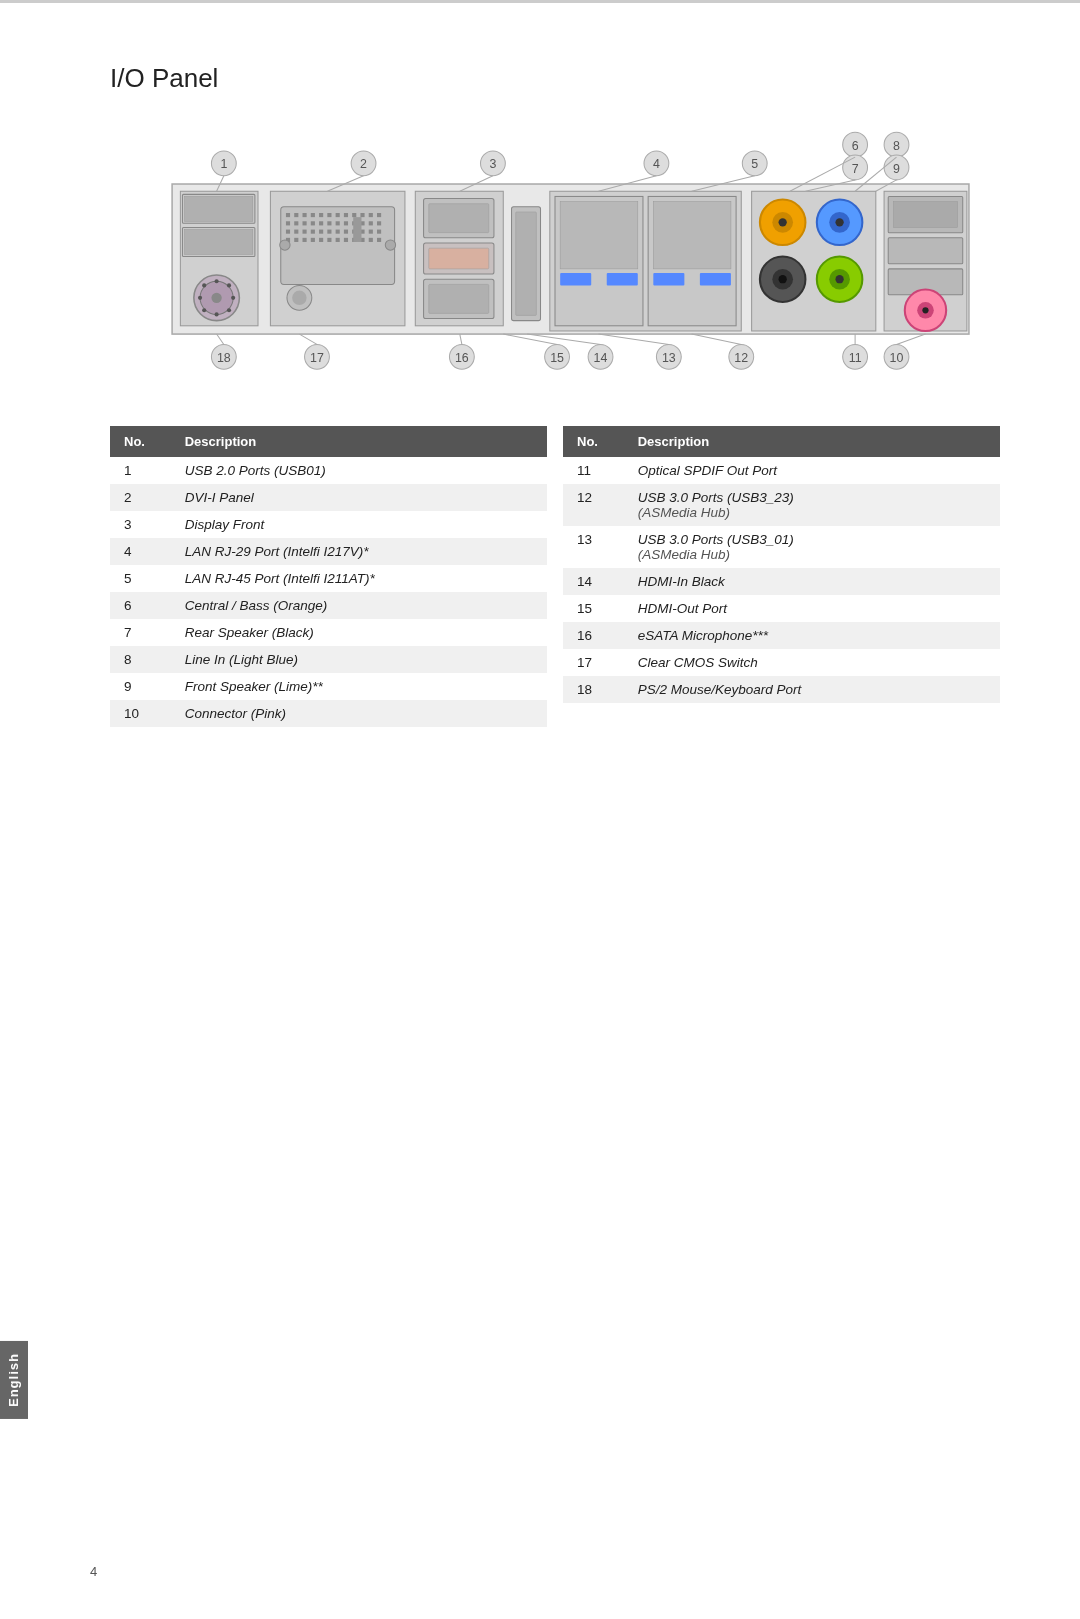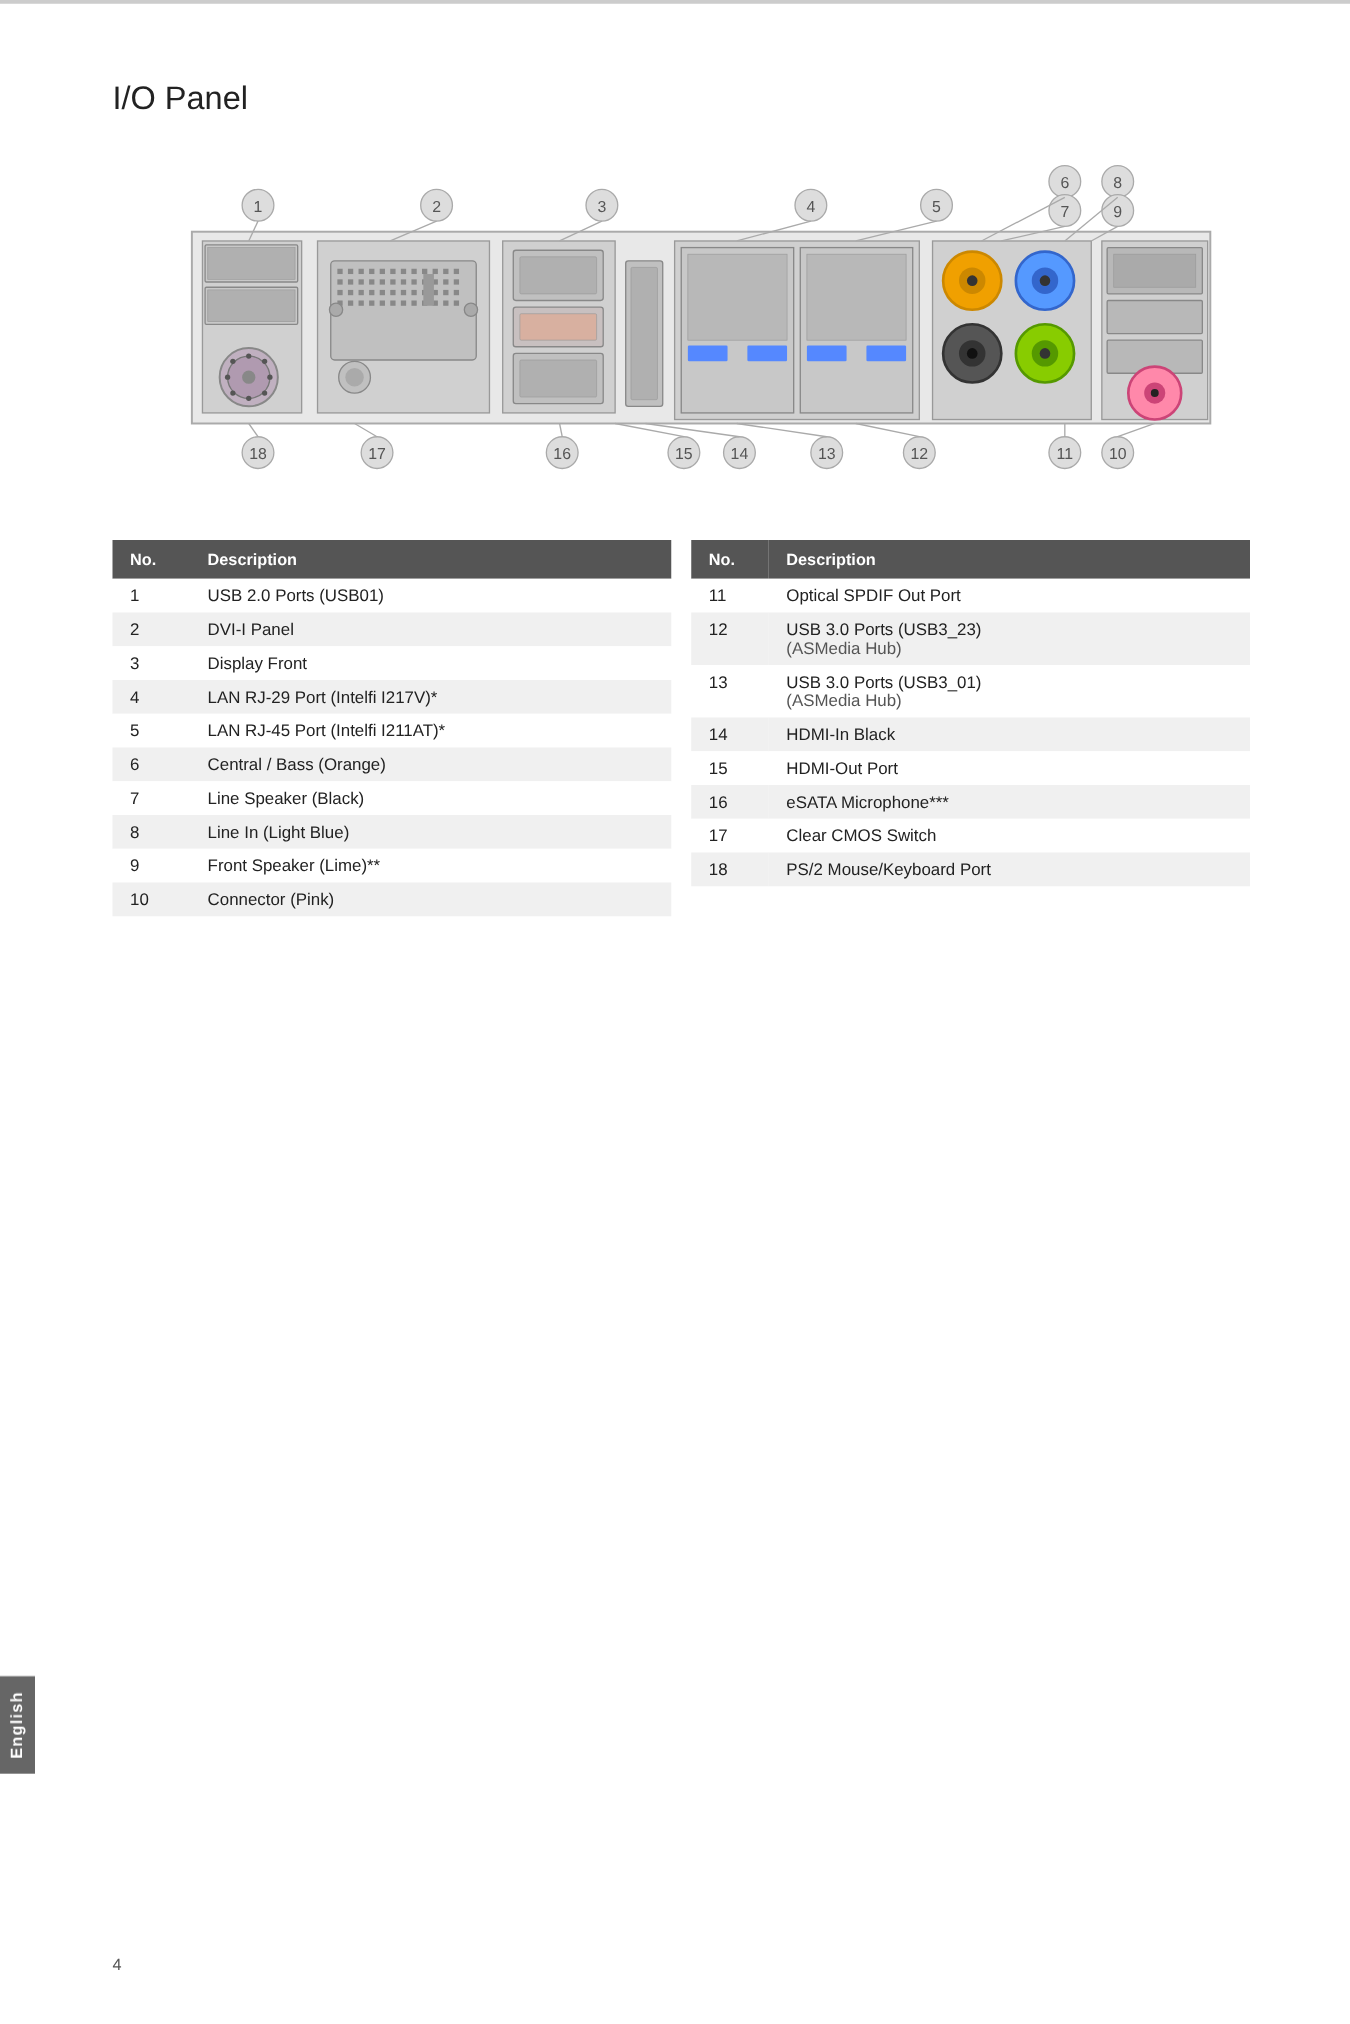--- a/index.html
+++ b/index.html
@@ -32,20 +32,21 @@
       font-weight: bold;
       writing-mode: vertical-rl;
       transform: rotate(180deg);
       padding: 12px 6px;
       text-align: center;
       letter-spacing: 1px;
     }
 
     .main-content {
       padding: 60px 80px 60px 90px;
+      margin-left: 20px;
     }
 
     .page-title {
       font-size: 26px;
       font-weight: normal;
       color: #222;
       margin-bottom: 30px;
     }
 
     
@@ -125,20 +126,21 @@
       font-size: 13px;
       color: #555;
     }
 
     .td-no {
       width: 36px;
       color: #222;
     }
     .td-desc {
       color: #222;
+      font-style: italic;
     }
   </style>
 </head>
 <body>
 
 <div class="top-border"></div>
 
 <div class="sidebar-english">English</div>
 
 <div class="main-content">
@@ -404,21 +406,21 @@
             <tr>
               <td class="td-no">5</td>
                     <td class="td-desc">LAN RJ-45 Port (Intelfi I211AT)*</td>
             </tr>
             <tr>
               <td class="td-no">6</td>
                     <td class="td-desc">Central / Bass (Orange)</td>
             </tr>
             <tr>
               <td class="td-no">7</td>
-                    <td class="td-desc">Line Speaker (Black)</td>
+                    <td class="td-desc">Rear Speaker (Black)</td>
             </tr>
             <tr>
               <td class="td-no">8</td>
                     <td class="td-desc">Line In (Light Blue)</td>
             </tr>
             <tr>
               <td class="td-no">9</td>
                     <td class="td-desc">Front Speaker (Lime)**</td>
             </tr>
             <tr>

